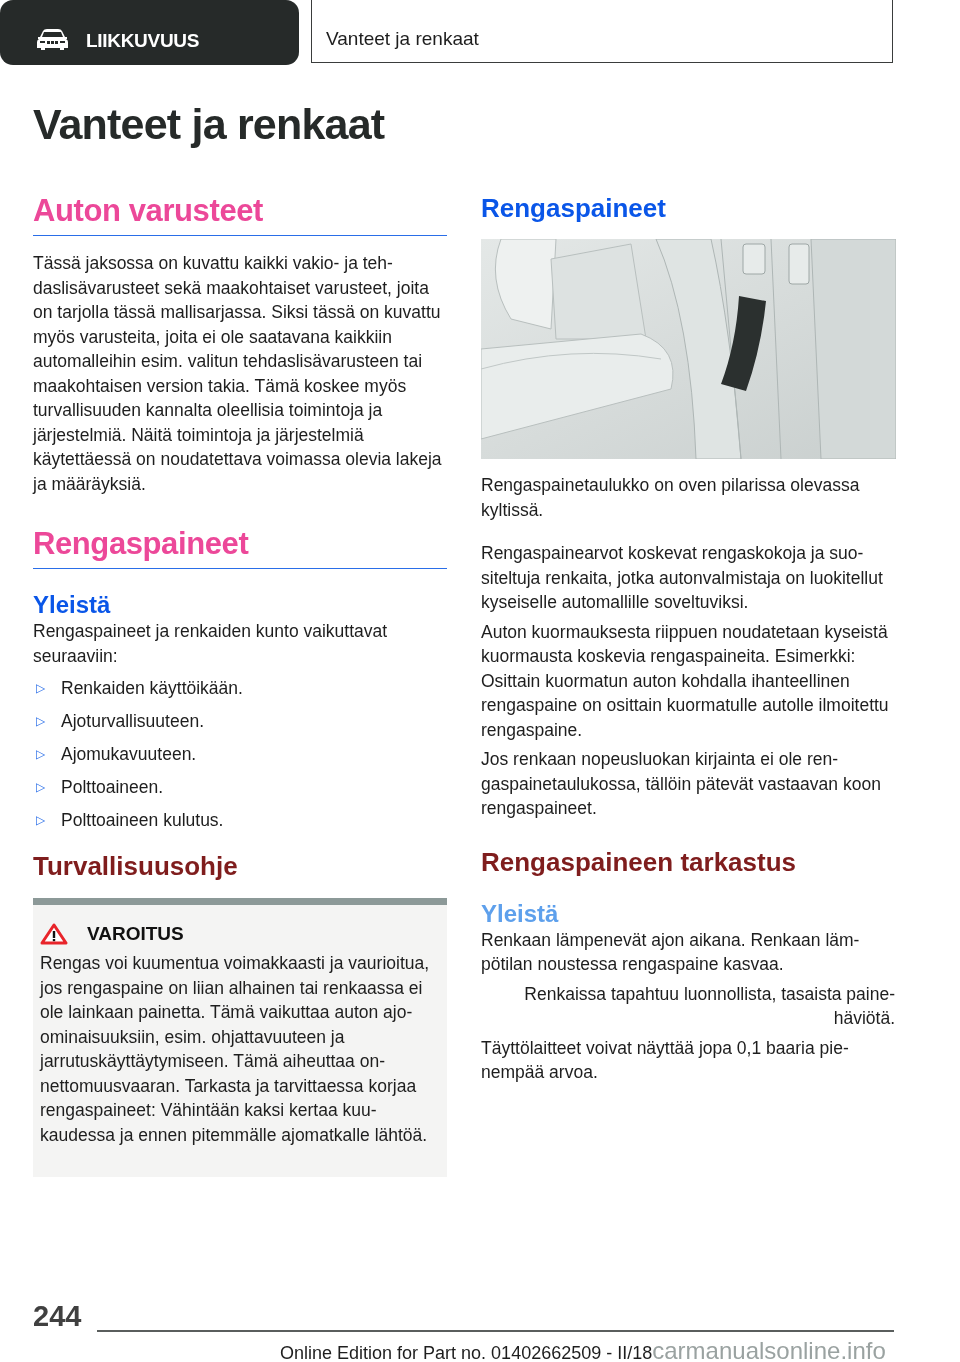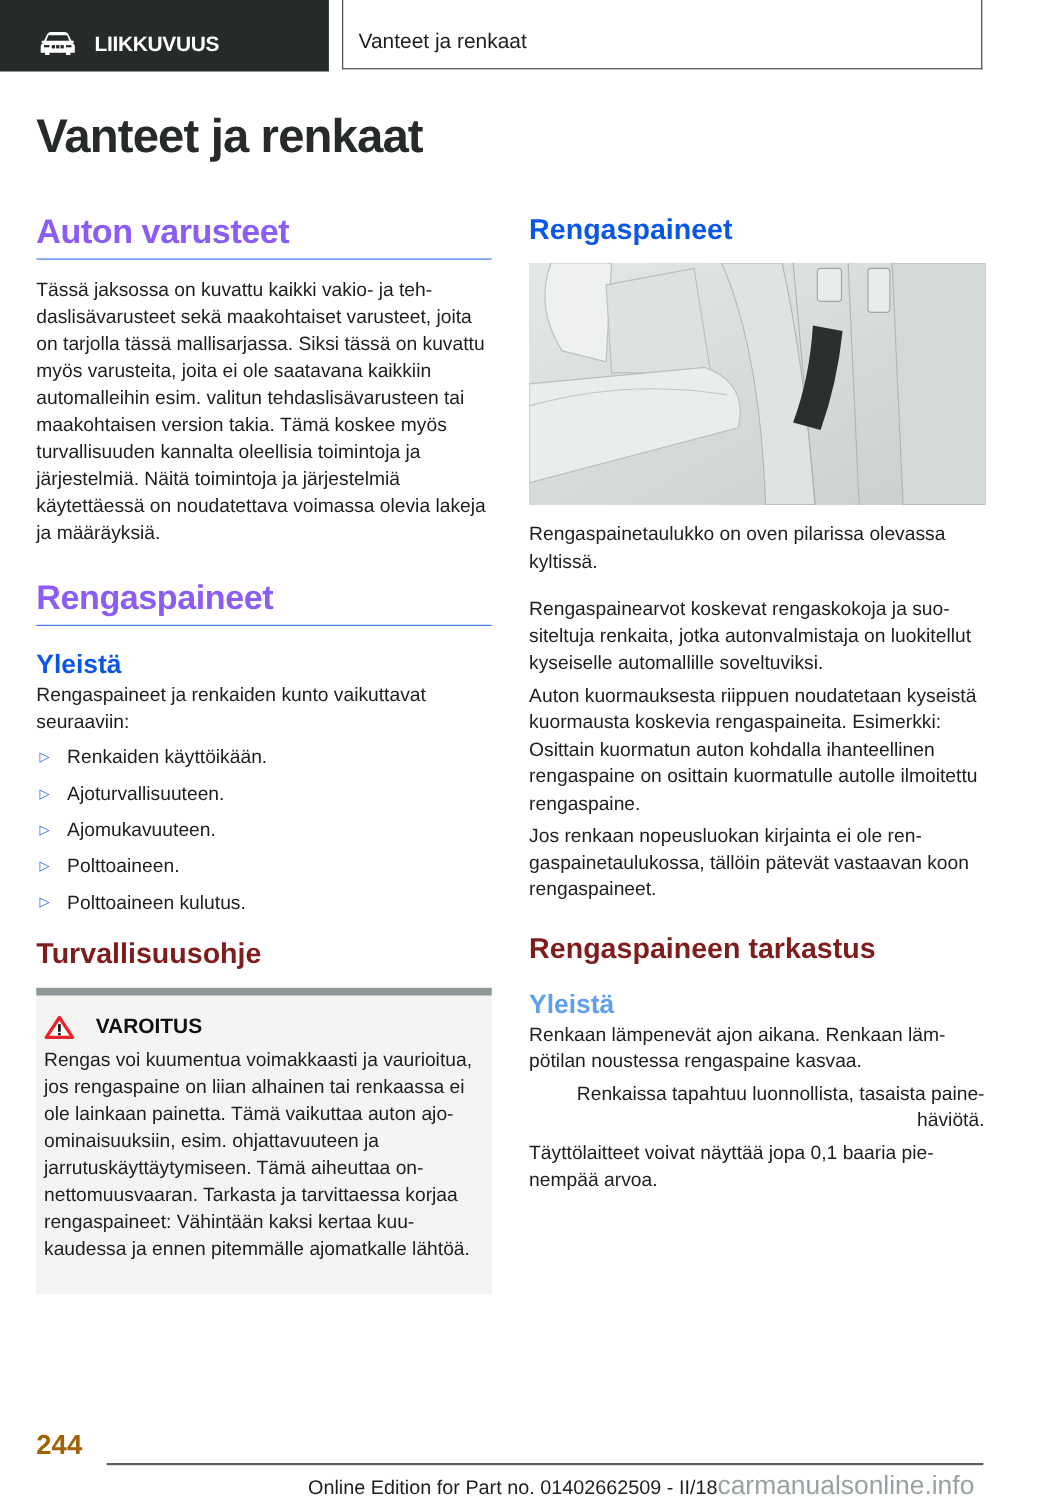--- a/index.html
+++ b/index.html
@@ -4,21 +4,21 @@
   <style>
     html, body { margin: 0; padding: 0; }
     body {
       width: 960px; height: 1362px; position: relative; overflow: hidden;
       background: #ffffff; color: #1e1e1e;
       font-family: "Liberation Sans", "DejaVu Sans", sans-serif;
     }
     .hdr-dark {
       position: absolute; left: 0; top: 0; width: 299px; height: 65px;
       background: #262a29; color: #fff;
-      display: flex; align-items: center;
+      display: flex; align-items: center; border-radius: 13px;
     }
     .hdr-dark .car { position: absolute; left: 36px; top: 29px; width: 33px; height: 22px; }
     .hdr-dark .label {
       position: absolute; left: 86px; top: 30px;
       font-weight: bold; font-size: 19px; letter-spacing: -0.3px;
     }
     .hdr-box {
       position: absolute; left: 311px; top: -2px; width: 582px; height: 65px;
       border: 1.5px solid #3a3d3c; border-top: none; box-sizing: border-box;
     }
@@ -26,21 +26,21 @@
       position: absolute; left: 14px; top: 30px; font-size: 19px; color: #1e1e1e;
     }
     .col { position: absolute; }
     .left { left: 33px; width: 414px; }
     .right { left: 481px; width: 414px; }
     .page-title {
       position: absolute; left: 33px; top: 100px;
       font-size: 43px; font-weight: bold; color: #262a29; letter-spacing: -0.8px;
     }
     .h2 {
-      font-size: 31px; font-weight: bold; color: #8b5cf6; letter-spacing: -0.4px;
+      font-size: 31px; font-weight: bold; color: #ec4899; letter-spacing: -0.4px;
       margin: 0;
     }
     .h2-rule { border-bottom: 1.5px solid #2a6ee8; padding-bottom: 6px; }
     .h3 { font-size: 24px; font-weight: bold; color: #0a56e8; margin: 0; }
     .h3.light { color: #5ea0ec; }
     .h2b { font-size: 26px; font-weight: bold; color: #7f1d1d; margin: 0; }
     p { margin: 0; font-size: 17.5px; line-height: 24.5px; color: #1e1e1e; }
     .bullets { list-style: none; margin: 0; padding: 0; }
     .bullets li { position: relative; padding-left: 28px; font-size: 17.5px; line-height: 33px; }
     .bullets li .tri {
@@ -50,21 +50,21 @@
       background: #f4f4f3; border-top: 7px solid #8c9998;
       padding: 18px 10px 30px 7px; box-sizing: border-box;
     }
     .warn-head { display: flex; margin-bottom: 6px; }
     .warn-head .tri-icon { width: 28px; height: 22px; margin-right: 19px; }
     .warn-head .title { font-size: 19px; font-weight: bold; color: #111; }
     .figure {
       width: 415px; height: 220px; background: #d8dddc; position: relative; overflow: hidden;
     }
     .footer-num {
-      position: absolute; left: 33px; top: 1300px; font-size: 25px; font-weight: bold; color: #a16207;
+      position: absolute; left: 33px; top: 1300px; font-size: 29px; font-weight: bold; color: #404040;
     }
     .footer-rule {
       position: absolute; left: 97px; top: 1330px; width: 797px; height: 0;
       border-top: 2px solid #5a5e5d;
     }
     .footer-text {
       position: absolute; left: 280px; top: 1337px; font-size: 18px; color: #1e1e1e;
       white-space: nowrap;
     }
     .footer-text .wm { color: #9aa2a1; font-size: 24px; }

